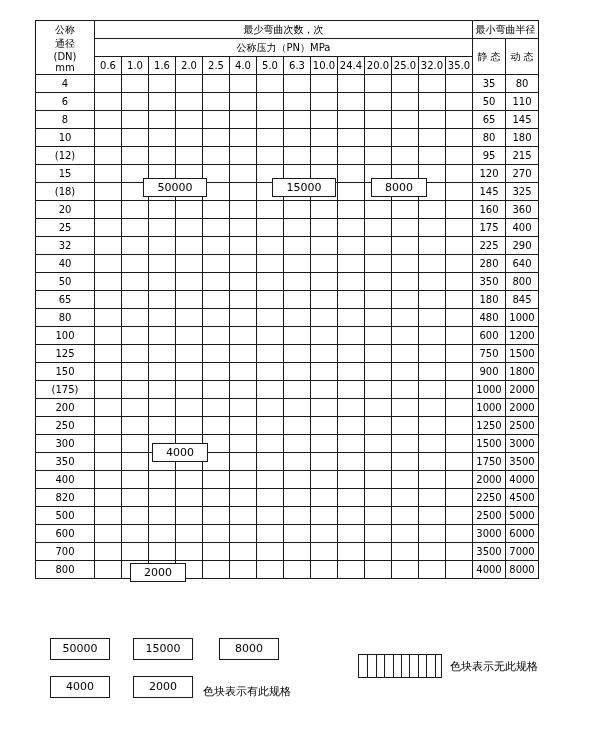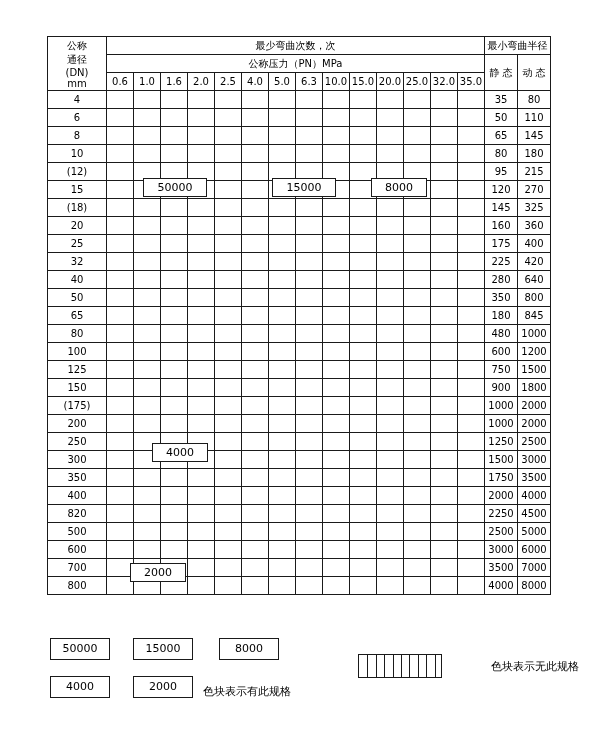--- a/index.html
+++ b/index.html
@@ -25,24 +25,23 @@
     left: 36px;
     top: 8px;
     font-size: 15px;
     font-weight: bold;
     letter-spacing: 1px;
     font-family: "DejaVu Serif", "Liberation Serif", serif;
   }
   table.main {
     position: absolute;
     left: 35px;
-    top: 36px;
+    top: 20px;
     border-collapse: collapse;
     table-layout: fixed;
-    margin-left: 12px;
   }
   table.main td, table.main th {
     border: 1px solid #1a1a1a;
     font-size: 10px;
     font-weight: normal;
     text-align: center;
     vertical-align: middle;
     padding: 0;
     height: 17px;
     background: #ffffff;
@@ -151,21 +150,21 @@
       <tr id="pn-cols-row">
           <td class="hdr pcell">0.6</td>
           <td class="hdr pcell">1.0</td>
           <td class="hdr pcell">1.6</td>
           <td class="hdr pcell">2.0</td>
           <td class="hdr pcell">2.5</td>
           <td class="hdr pcell">4.0</td>
           <td class="hdr pcell">5.0</td>
           <td class="hdr pcell">6.3</td>
           <td class="hdr pcell">10.0</td>
-          <td class="hdr pcell">15.0</td>
+          <td class="hdr pcell">24.4</td>
           <td class="hdr pcell">20.0</td>
           <td class="hdr pcell">25.0</td>
           <td class="hdr pcell">32.0</td>
           <td class="hdr pcell">35.0</td>
         </tr>
     </thead>
     <tbody id="table-body">
         <tr>
           <td class="rowlabel dncell">4</td>
           <td class="pcell c-blue-l"></td>
@@ -347,21 +346,21 @@
           <td class="pcell c-blue-m"></td>
           <td class="pcell c-blue-m"></td>
           <td class="pcell c-blue-m"></td>
           <td class="pcell c-blue-d"></td>
           <td class="pcell c-none"></td>
           <td class="pcell c-none"></td>
           <td class="pcell c-none"></td>
           <td class="pcell c-none"></td>
           <td class="pcell c-none"></td>
           <td class="rcell">225</td>
-          <td class="rcell">420</td>
+          <td class="rcell">290</td>
         </tr>
         <tr>
           <td class="rowlabel dncell">40</td>
           <td class="pcell c-blue-l"></td>
           <td class="pcell c-blue-l"></td>
           <td class="pcell c-blue-l"></td>
           <td class="pcell c-blue-l"></td>
           <td class="pcell c-blue-l"></td>
           <td class="pcell c-blue-m"></td>
           <td class="pcell c-blue-m"></td>
@@ -721,16 +720,16 @@
         <div class="vline" style="left: 8.4px;"></div>
         <div class="vline" style="left: 16.8px;"></div>
         <div class="vline" style="left: 25.2px;"></div>
         <div class="vline" style="left: 33.6px;"></div>
         <div class="vline" style="left: 42px;"></div>
         <div class="vline" style="left: 50.4px;"></div>
         <div class="vline" style="left: 58.8px;"></div>
         <div class="vline" style="left: 67.2px;"></div>
         <div class="vline" style="left: 75.6px;"></div>
       </div>
-    <div class="lg-text" style="left:450px; top:29px;margin-left:41px;">色块表示无此规格</div>
+    <div class="lg-text" style="left:450px; top:29px;">色块表示无此规格</div>
   </div>
 
 </div>
 
 </body></html>

